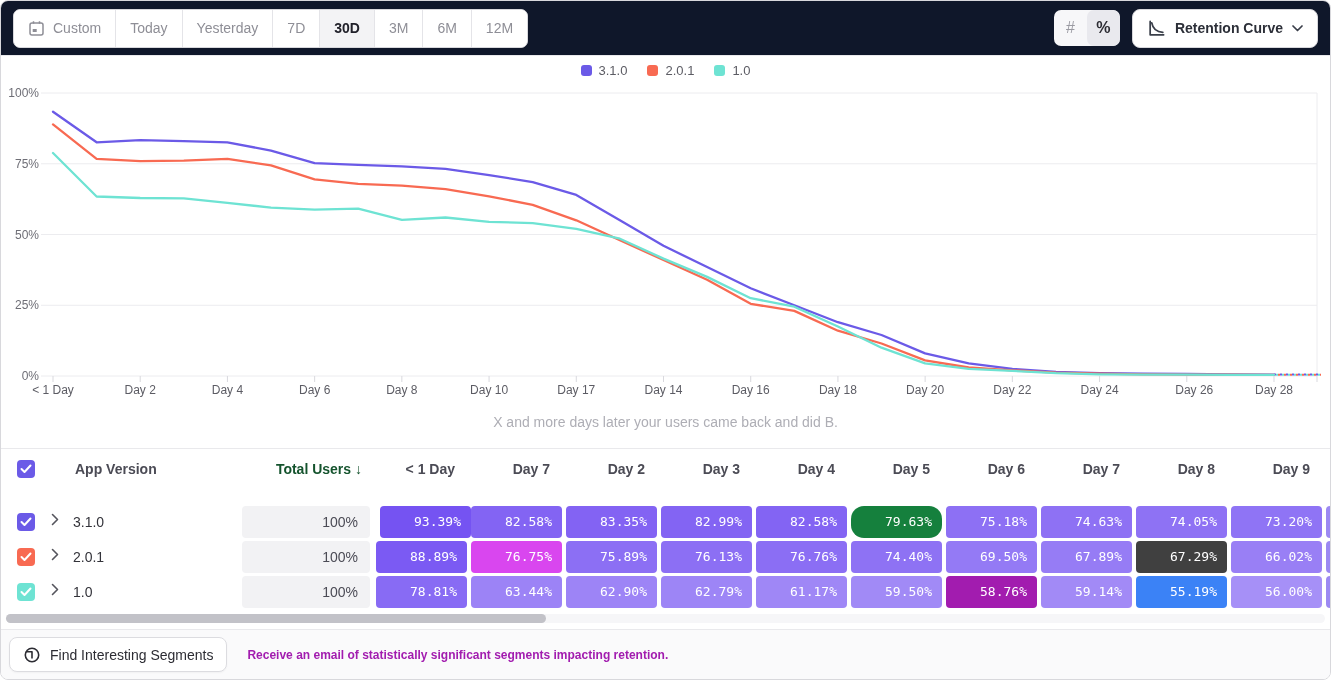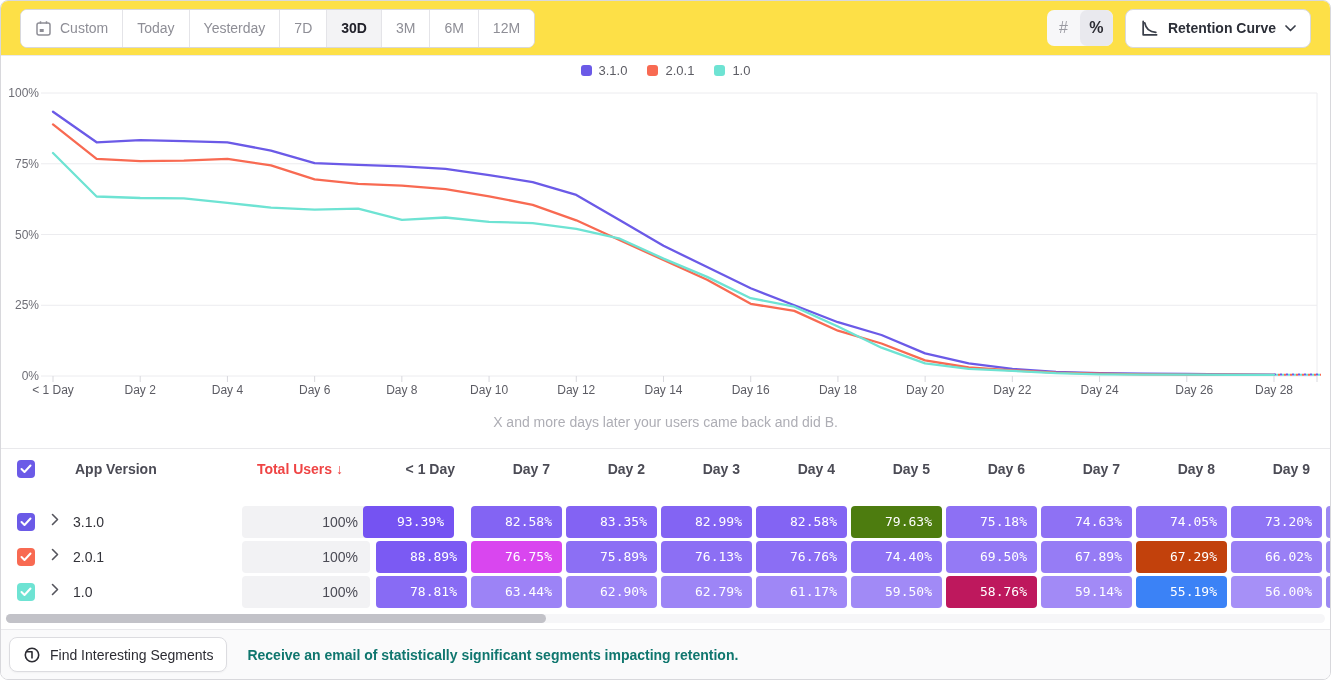--- a/index.html
+++ b/index.html
@@ -1,19 +1,19 @@
 <!DOCTYPE html>
 <html><head>
 <meta charset="utf-8">
 <style>
   html,body{margin:0;padding:0;background:#fff;font-family:"Liberation Sans",sans-serif;}
   .app{position:relative;width:1331px;height:680px;box-sizing:border-box;border:1px solid #d8d8dc;border-radius:8px;background:#fff;overflow:hidden;}
 
   
-  .topbar{position:absolute;top:0;left:0;right:0;height:55px;border-bottom:1px solid #e9e9ec;display:flex;align-items:center;justify-content:space-between;padding:0 19px;box-sizing:border-box;background:#fde047;}
+  .topbar{position:absolute;top:0;left:0;right:0;height:55px;border-bottom:1px solid #e9e9ec;display:flex;align-items:center;justify-content:space-between;padding:0 12px;box-sizing:border-box;background:#0f172a;}
   .range-group{display:flex;align-items:stretch;height:37px;border:1px solid #d8d8dc;border-radius:7px;overflow:hidden;background:#fff;}
   .range-btn{display:flex;align-items:center;gap:8px;padding:0 14px;font-size:14px;color:#8e8e96;cursor:pointer;border-right:1px solid #e4e4e8;white-space:nowrap;background:#fff;}
   .range-btn:last-child{border-right:none;}
   .range-btn.selected{background:#f3f3f5;color:#21212a;font-weight:bold;}
   .right-controls{display:flex;align-items:center;gap:12px;}
   .fmt-toggle{display:flex;height:36px;border-radius:7px;overflow:hidden;background:#f7f7f9;}
   .fmt-btn{width:33px;display:flex;align-items:center;justify-content:center;font-size:16px;color:#9a9aa2;cursor:pointer;}
   .fmt-btn.selected{background:#e9e9ee;color:#2c2c33;font-weight:bold;border-radius:7px;}
   .chart-type-btn{display:flex;align-items:center;gap:9px;height:37px;padding:0 14px;border:1px solid #d8d8dc;border-radius:8px;background:#fff;font-size:14px;font-weight:bold;color:#2c2f38;cursor:pointer;}
 
@@ -22,35 +22,35 @@
   .legend-item{display:flex;align-items:center;gap:7px;font-size:13px;color:#5c5c64;cursor:pointer;}
   .legend-swatch{width:11px;height:11px;border-radius:3px;}
   #chart-svg{position:absolute;top:55px;left:0;}
   .y-label{position:absolute;width:36px;left:2px;text-align:right;font-size:12px;color:#6e6e76;}
   .x-label{position:absolute;top:382px;transform:translateX(-50%);font-size:12px;color:#5c5c64;white-space:nowrap;}
   .caption{position:absolute;top:413px;left:0;right:0;text-align:center;font-size:14px;color:#aeaeb5;}
 
   
   .table-header{position:absolute;top:447px;left:0;right:0;height:40px;border-top:1px solid #e9e9ec;}
   .hdr-app{position:absolute;left:74px;top:0;line-height:40px;font-size:14px;font-weight:bold;color:#4b4b55;}
-  .hdr-total{position:absolute;left:165px;width:177px;top:0;line-height:40px;text-align:right;font-size:14px;font-weight:bold;color:#ef4444;cursor:pointer;}
+  .hdr-total{position:absolute;left:184px;width:177px;top:0;line-height:40px;text-align:right;font-size:14px;font-weight:bold;color:#14532d;cursor:pointer;}
   .day-hdr{position:absolute;top:0;line-height:40px;text-align:right;font-size:14px;font-weight:bold;color:#4b4b55;cursor:pointer;}
   .checkbox{position:absolute;left:16px;width:18px;height:18px;border-radius:4px;display:flex;align-items:center;justify-content:center;cursor:pointer;}
   .t-row{position:absolute;left:0;right:0;height:32px;}
   .row-chevron{position:absolute;left:50px;top:7px;cursor:pointer;color:#55555d;}
   .row-name{position:absolute;left:72px;top:0;line-height:32px;font-size:14px;color:#33333a;}
   .total-cell{position:absolute;left:241px;width:128px;height:32px;border-radius:4px;background:#f2f2f4;box-sizing:border-box;padding-right:12px;text-align:right;line-height:32px;font-size:14px;color:#4b4b55;}
   .val-cell{position:absolute;width:91px;height:32px;border-radius:4px;box-sizing:border-box;padding-right:10px;text-align:right;line-height:32px;font-size:13px;color:#fff;font-family:"DejaVu Sans Mono",monospace;cursor:pointer;}
   .scroll-track{position:absolute;top:613px;left:5px;right:5px;height:9px;border-radius:5px;background:#f6f6f8;}
   .scroll-thumb{position:absolute;top:613px;left:5px;width:540px;height:9px;border-radius:5px;background:#c2c2c8;cursor:pointer;}
 
   
   .footer{position:absolute;left:0;right:0;bottom:0;top:628px;background:#fafafb;border-top:1px solid #e9e9ec;display:flex;align-items:center;padding:0 8px;box-sizing:border-box;gap:20px;}
   .segments-btn{display:flex;align-items:center;gap:9px;height:33px;padding:0 13px;background:#fff;border:1px solid #dcdce0;border-radius:8px;font-size:14px;color:#2c2c33;cursor:pointer;box-shadow:0 1px 2px rgba(0,0,0,.04);}
-  .footer-msg{font-size:14px;font-weight:bold;color:#0f766e;}
+  .footer-msg{font-size:12px;font-weight:bold;color:#a21caf;}
   svg.icon{display:block;}
 </style>
 </head>
 <body>
 
 <div class="app">
 
   <div class="topbar">
     <div class="range-group" id="range-group">
         <div class="range-btn">
@@ -156,21 +156,21 @@
       <div class="y-label" style="top: 155.75px;">75%</div>
       <div class="y-label" style="top: 226.5px;">50%</div>
       <div class="y-label" style="top: 297.25px;">25%</div>
       <div class="y-label" style="top: 368px;">0%</div>
       <div class="x-label" style="left: 52px;">&lt; 1 Day</div>
       <div class="x-label" style="left: 139.214px;">Day 2</div>
       <div class="x-label" style="left: 226.428px;">Day 4</div>
       <div class="x-label" style="left: 313.642px;">Day 6</div>
       <div class="x-label" style="left: 400.856px;">Day 8</div>
       <div class="x-label" style="left: 488.07px;">Day 10</div>
-      <div class="x-label" style="left: 575.284px;">Day 12</div>
+      <div class="x-label" style="left: 575.284px;">Day 17</div>
       <div class="x-label" style="left: 662.498px;">Day 14</div>
       <div class="x-label" style="left: 749.712px;">Day 16</div>
       <div class="x-label" style="left: 836.926px;">Day 18</div>
       <div class="x-label" style="left: 924.14px;">Day 20</div>
       <div class="x-label" style="left: 1011.35px;">Day 22</div>
       <div class="x-label" style="left: 1098.57px;">Day 24</div>
       <div class="x-label" style="left: 1185.78px; padding-left: 15px;">Day 26</div>
       <div class="x-label" style="left: 1273px;">Day 28</div>
     </div>
   <div class="caption">X and more days later your users came back and did B.</div>
@@ -205,26 +205,26 @@
             <polyline points="1.5,5 4.5,8 10.5,1.5"></polyline>
           </svg>
         </div>
         <div class="row-chevron">
           <svg class="icon" width="8" height="13" viewBox="0 0 8 13" fill="none" stroke="#55555d" stroke-width="1.6" stroke-linecap="round" stroke-linejoin="round">
             <polyline points="1.5,1.5 6.5,6.5 1.5,11.5"></polyline>
           </svg>
         </div>
         <div class="row-name">3.1.0</div>
         <div class="total-cell">100%</div>
-        <div class="val-cell" style="left: 362px; background: rgb(117, 83, 242);">93.39%</div>
+        <div class="val-cell" style="left: 379px; background: rgb(117, 83, 242);">93.39%</div>
         <div class="val-cell" style="left: 470px; background: rgb(131, 100, 243);">82.58%</div>
         <div class="val-cell" style="left: 565px; background: rgb(131, 99, 243);">83.35%</div>
         <div class="val-cell" style="left: 660px; background: rgb(131, 100, 243);">82.99%</div>
         <div class="val-cell" style="left: 755px; background: rgb(131, 100, 243);">82.58%</div>
-        <div class="val-cell" style="left: 850px; background: #4d7c0f;">79.63%</div>
+        <div class="val-cell" style="left: 850px; background: #15803d; border-radius: 13px;">79.63%</div>
         <div class="val-cell" style="left: 945px; background: rgb(141, 112, 244);">75.18%</div>
         <div class="val-cell" style="left: 1040px; background: rgb(142, 113, 244); padding-left: 32px;">74.63%</div>
         <div class="val-cell" style="left: 1135px; background: rgb(142, 114, 244);">74.05%</div>
         <div class="val-cell" style="left: 1230px; background: rgb(143, 116, 245);">73.20%</div>
         <div class="val-cell" style="left: 1325px; background: rgb(156, 137, 242);"></div>
       </div>
       <div class="t-row" style="top: 540px;">
         <div class="checkbox" style="top: 7px; background: rgb(248, 106, 82);">
           <svg class="icon" width="12" height="10" viewBox="0 0 12 10" fill="none" stroke="#fff" stroke-width="2" stroke-linecap="round" stroke-linejoin="round">
             <polyline points="1.5,5 4.5,8 10.5,1.5"></polyline>
@@ -238,21 +238,21 @@
         <div class="row-name">2.0.1</div>
         <div class="total-cell">100%</div>
         <div class="val-cell" style="left: 375px; background: rgb(123, 90, 243);">88.89%</div>
         <div class="val-cell" style="left: 470px; background: #d946ef;">76.75%</div>
         <div class="val-cell" style="left: 565px; background: rgb(140, 111, 244);">75.89%</div>
         <div class="val-cell" style="left: 660px; background: rgb(140, 111, 244);">76.13%</div>
         <div class="val-cell" style="left: 755px; background: rgb(139, 110, 244);">76.76%</div>
         <div class="val-cell" style="left: 850px; background: rgb(142, 114, 244);">74.40%</div>
         <div class="val-cell" style="left: 945px; background: rgb(148, 122, 245);">69.50%</div>
         <div class="val-cell" style="left: 1040px; background: rgb(150, 124, 245);">67.89%</div>
-        <div class="val-cell" style="left: 1135px; background: #c2410c;">67.29%</div>
+        <div class="val-cell" style="left: 1135px; background: #404040;">67.29%</div>
         <div class="val-cell" style="left: 1230px; background: rgb(153, 127, 245);">66.02%</div>
         <div class="val-cell" style="left: 1325px; background: rgb(156, 137, 242);"></div>
       </div>
       <div class="t-row" style="top: 575px;">
         <div class="checkbox" style="top: 7px; background: rgb(110, 227, 211);">
           <svg class="icon" width="12" height="10" viewBox="0 0 12 10" fill="none" stroke="#fff" stroke-width="2" stroke-linecap="round" stroke-linejoin="round">
             <polyline points="1.5,5 4.5,8 10.5,1.5"></polyline>
           </svg>
         </div>
         <div class="row-chevron">
@@ -261,21 +261,21 @@
           </svg>
         </div>
         <div class="row-name">1.0</div>
         <div class="total-cell">100%</div>
         <div class="val-cell" style="left: 375px; background: rgb(136, 107, 244);">78.81%</div>
         <div class="val-cell" style="left: 470px; background: rgb(156, 131, 246);">63.44%</div>
         <div class="val-cell" style="left: 565px; background: rgb(157, 132, 246);">62.90%</div>
         <div class="val-cell" style="left: 660px; background: rgb(157, 133, 246);">62.79%</div>
         <div class="val-cell" style="left: 755px; background: rgb(159, 135, 246);">61.17%</div>
         <div class="val-cell" style="left: 850px; background: rgb(161, 138, 246);">59.50%</div>
-        <div class="val-cell" style="left: 945px; background: #be185d;">58.76%</div>
+        <div class="val-cell" style="left: 945px; background: #a21caf;">58.76%</div>
         <div class="val-cell" style="left: 1040px; background: rgb(162, 138, 246);">59.14%</div>
         <div class="val-cell" style="left: 1135px; background: #3b82f6;">55.19%</div>
         <div class="val-cell" style="left: 1230px; background: rgb(166, 144, 247);">56.00%</div>
         <div class="val-cell" style="left: 1325px; background: rgb(156, 137, 242);"></div>
       </div>
     </div>
   <div class="scroll-track"></div>
   <div class="scroll-thumb"></div>
 
   <div class="footer">

